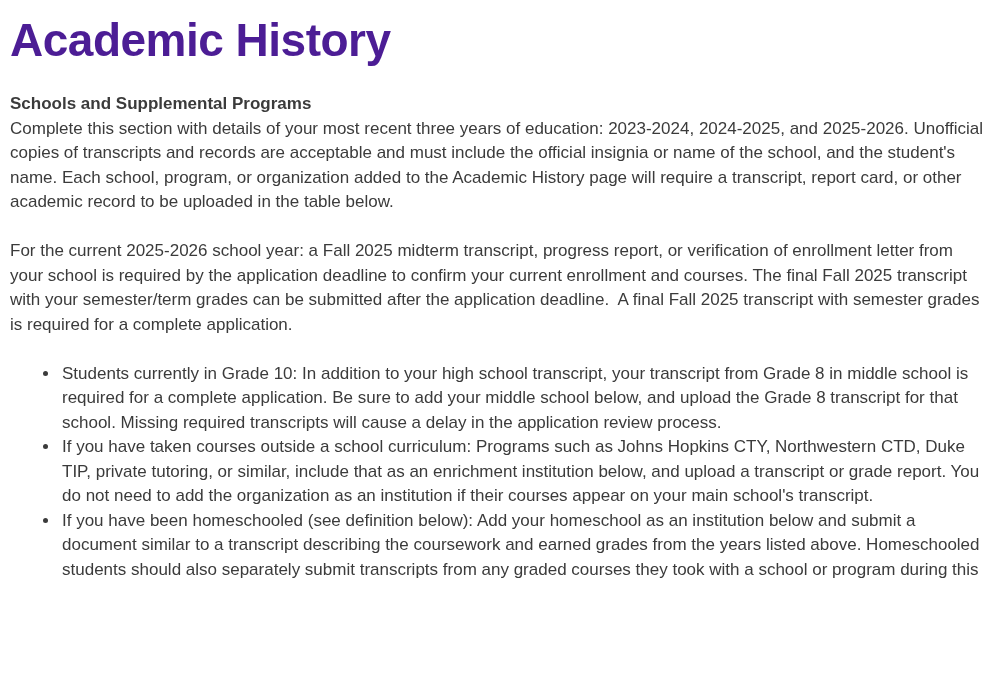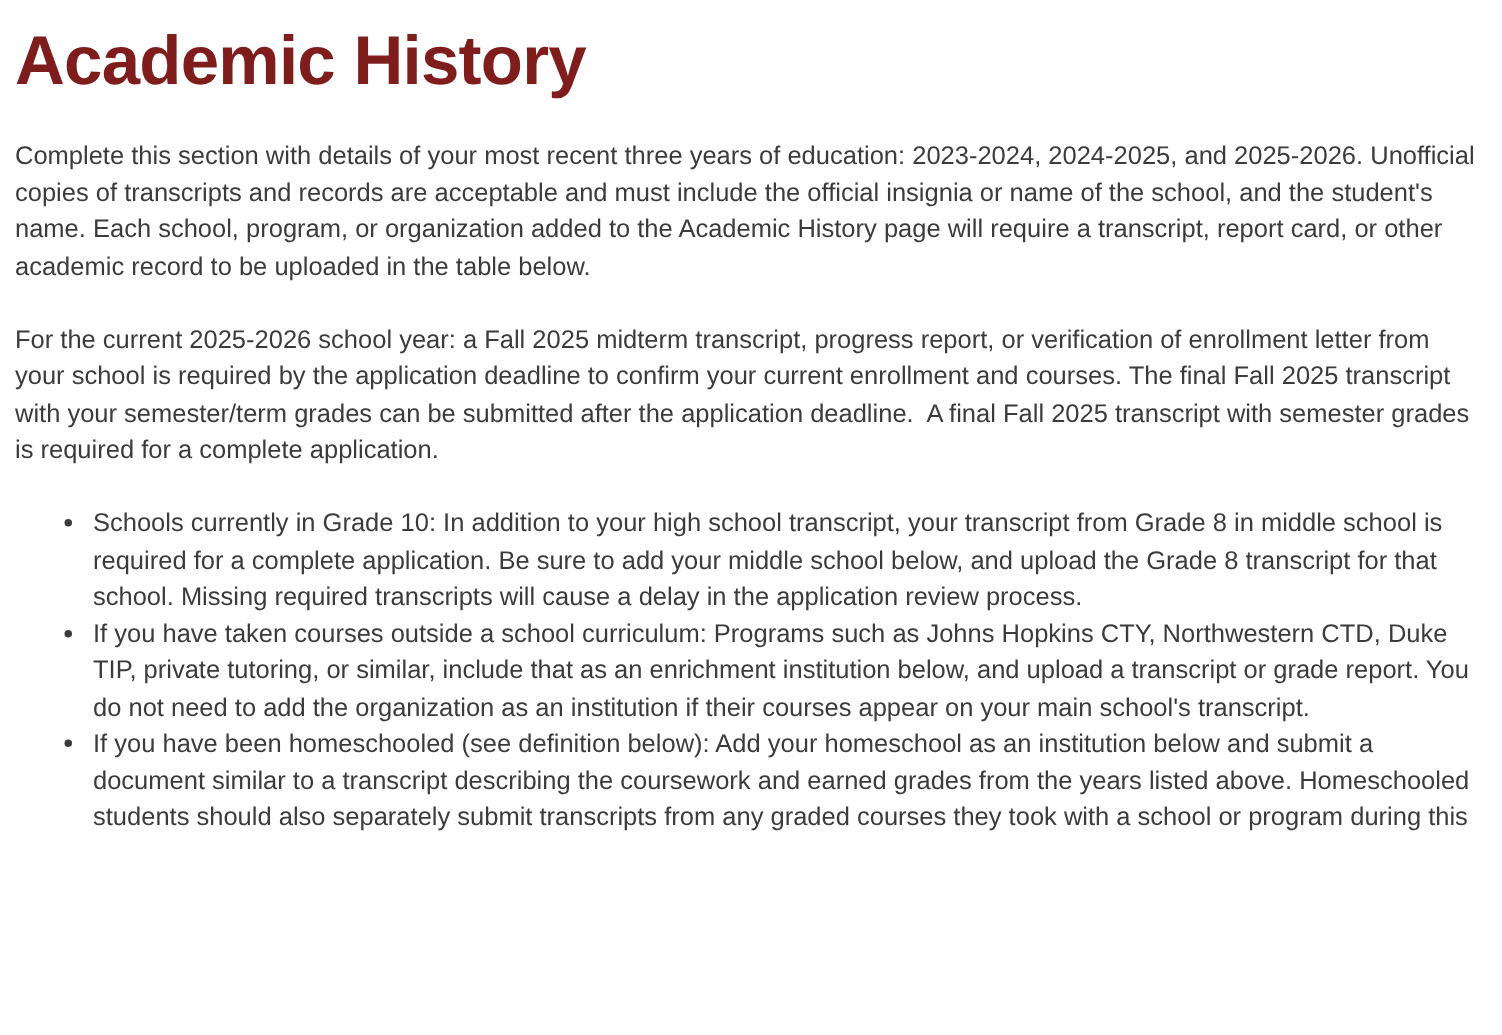--- a/index.html
+++ b/index.html
@@ -13,21 +13,21 @@
     line-height: 24.5px;
     color: #3b3b3b;
   }
   .page {
     padding: 0 11px 0 10px;
   }
   h1.page-title {
     font-size: 46px;
     line-height: 56px;
     font-weight: 700;
-    color: #7f1d1d;
+    color: #4c1d95;
     letter-spacing: -0.5px;
     margin: 12px 0 24px 0;
   }
   p {
     margin: 0 0 24.5px 0;
     white-space: pre-wrap;
   }
   p.section-heading {
     font-weight: 700;
     margin-bottom: 0;
@@ -46,23 +46,24 @@
     padding-left: 2px;
   }
 </style>
 </head>
 <body>
 
 <div class="page">
   <h1 class="page-title">Academic History</h1>
 
 
+  <p class="section-heading">Schools and Supplemental Programs</p>
   <p class="section-body"><span>Complete this section with details of your most recent three years of education: </span><span class="bold">2023-2024, 2024-2025, and 2025-2026.</span><span> Unofficial copies of transcripts and records are acceptable and must include the official insignia or name of the school, and the student's name. Each school, program, or organization added to the Academic History page will require a transcript, report card, or other academic record to be uploaded in the table below.</span></p>
 
   <p><span class="bold">For the current 2025-2026 school year:</span><span> a Fall 2025 midterm transcript, progress report, or verification of enrollment letter from your school is required by the application deadline to confirm your current enrollment and courses. The final Fall 2025 transcript with your semester/term grades can be submitted after the application deadline.  A final Fall 2025 transcript with semester grades is required for a complete application.</span></p>
 
 
   <ul class="instructions-list">
-    <li><span class="bold">Schools currently in Grade 10:</span><span> In addition to your high school transcript, your transcript from Grade 8 in middle school is required for a complete application. Be sure to add your middle school below, and upload the Grade 8 transcript for that school. Missing required transcripts will cause a delay in the application review process.</span></li>
+    <li><span class="bold">Students currently in Grade 10:</span><span> In addition to your high school transcript, your transcript from Grade 8 in middle school is required for a complete application. Be sure to add your middle school below, and upload the Grade 8 transcript for that school. Missing required transcripts will cause a delay in the application review process.</span></li>
     <li><span class="bold">If you have taken courses outside a school curriculum:</span><span> Programs such as Johns Hopkins CTY, Northwestern CTD, Duke TIP, private tutoring, or similar, include that as an enrichment institution below, and upload a transcript or grade report. You do not need to add the organization as an institution if their courses appear on your main school's transcript.</span></li>
     <li><span class="bold">If you have been homeschooled (see definition below):</span><span> Add your homeschool as an institution below and submit a document similar to a transcript describing the coursework and earned grades from the years listed above. Homeschooled students should also separately submit transcripts from any graded courses they took with a school or program during this</span></li>
   </ul>
 </div>
 
 </body></html>

